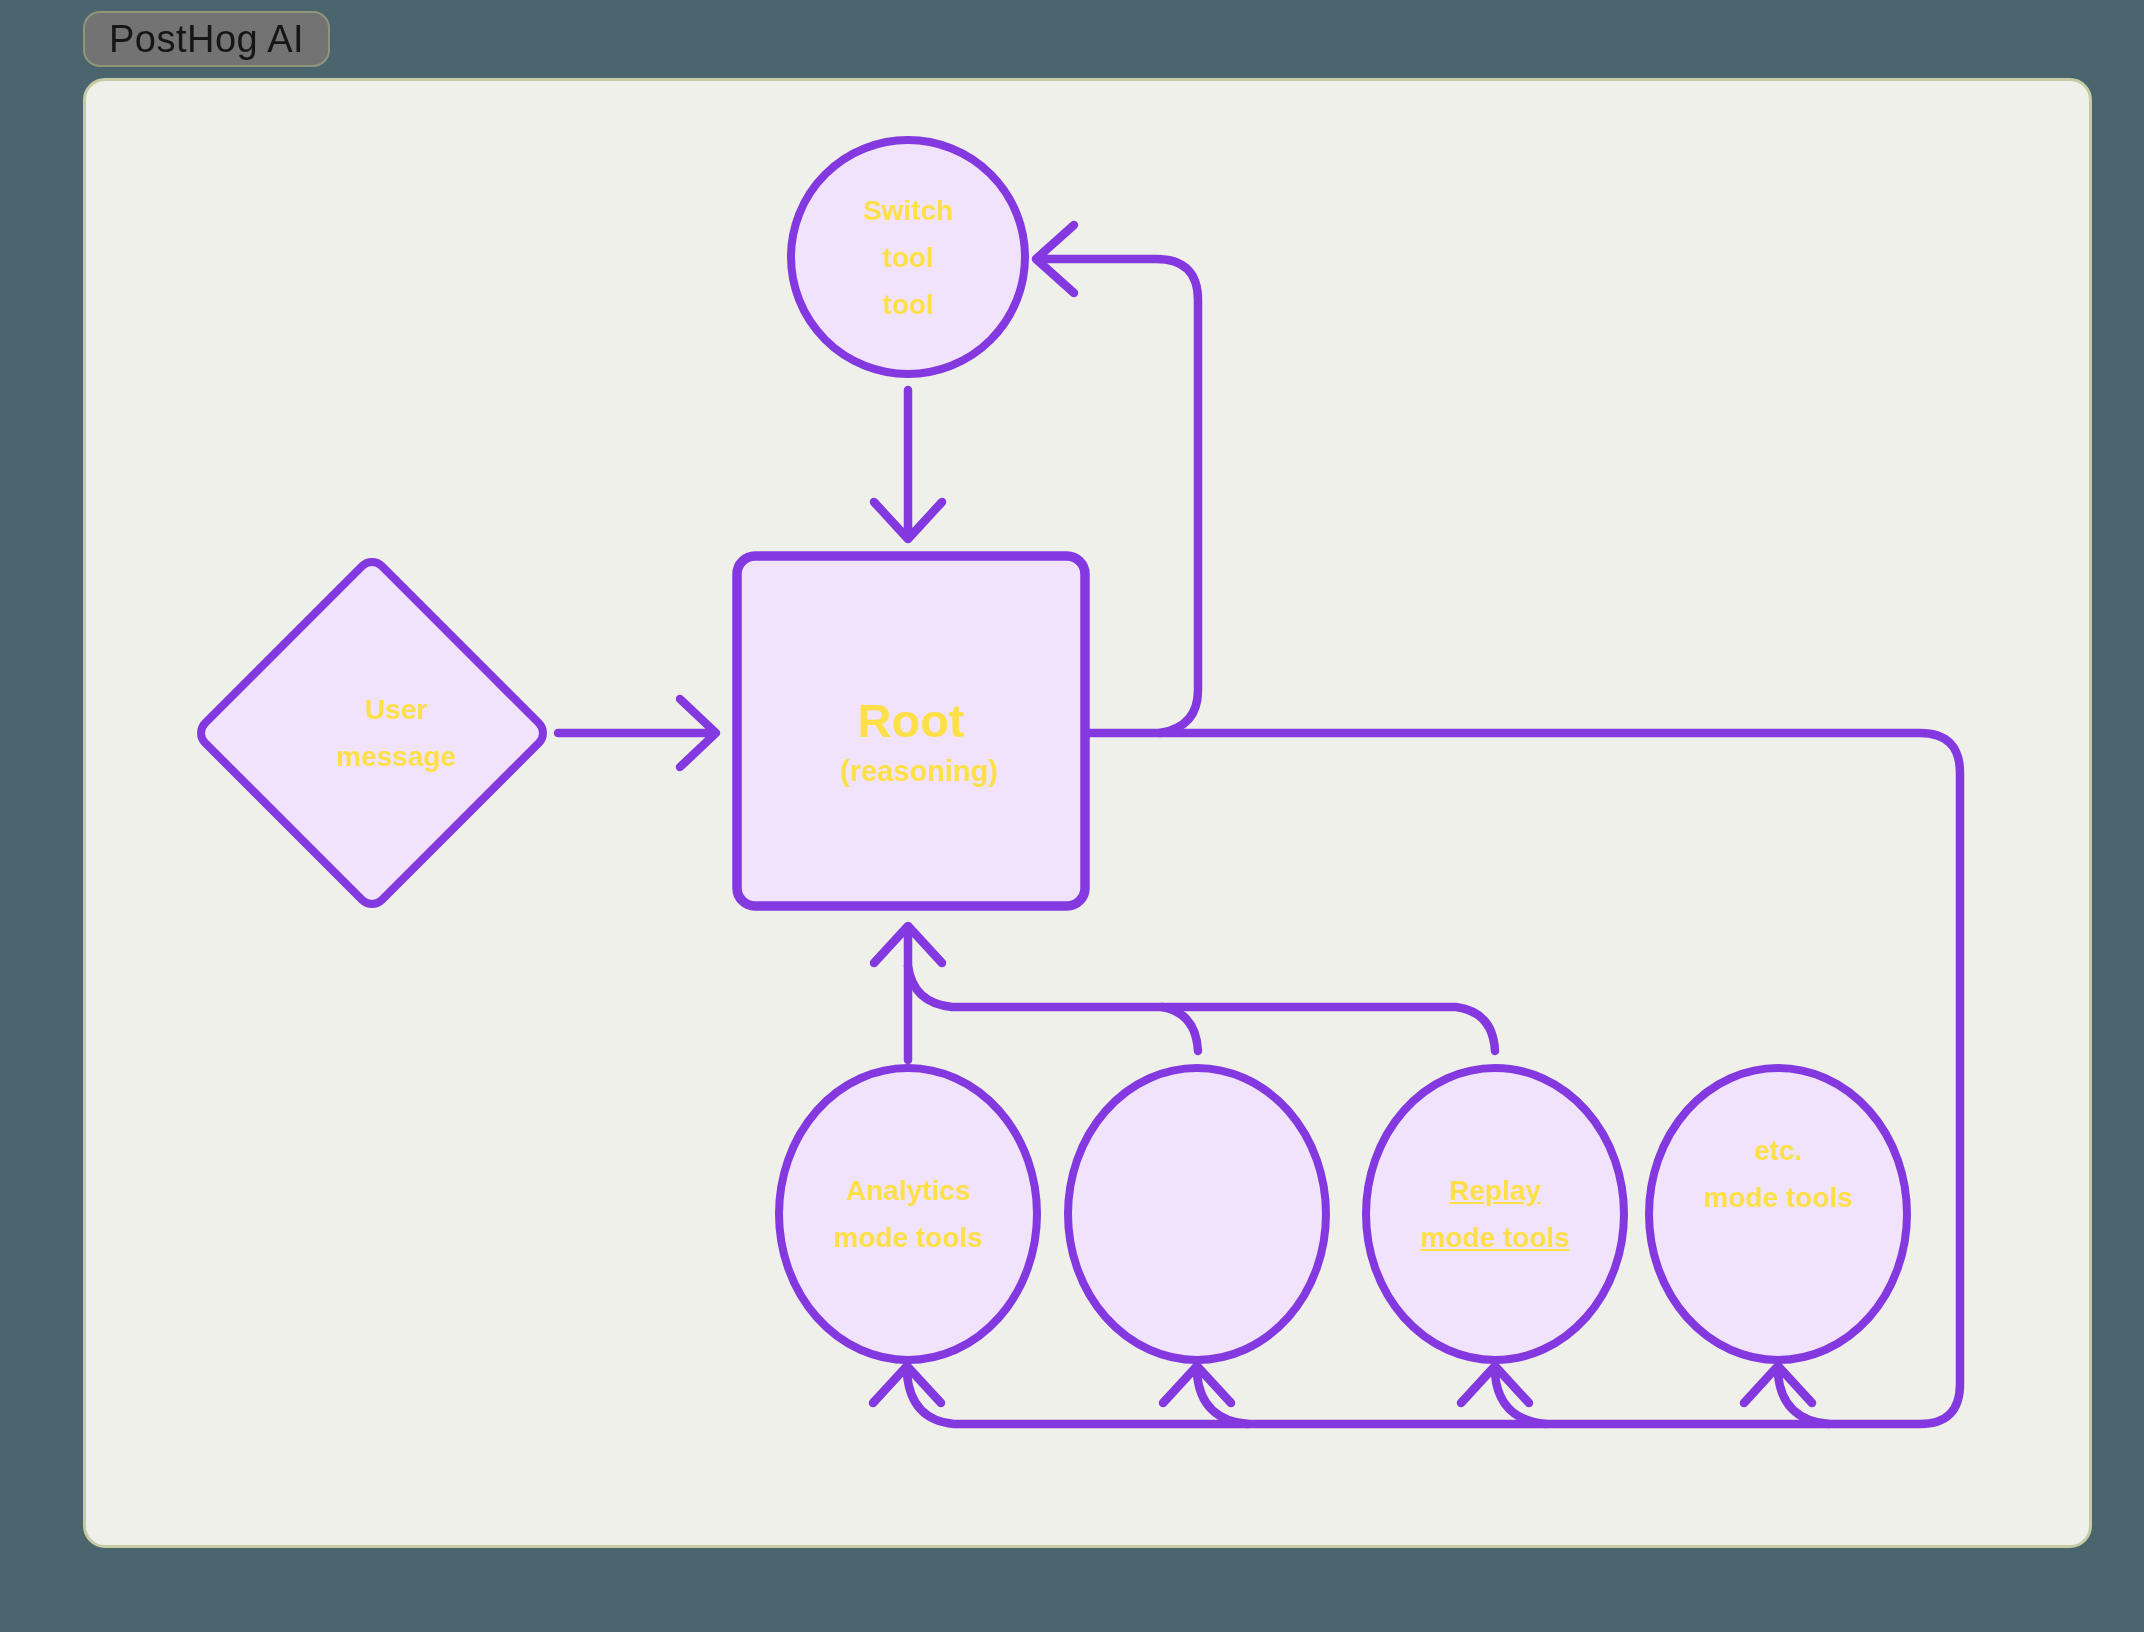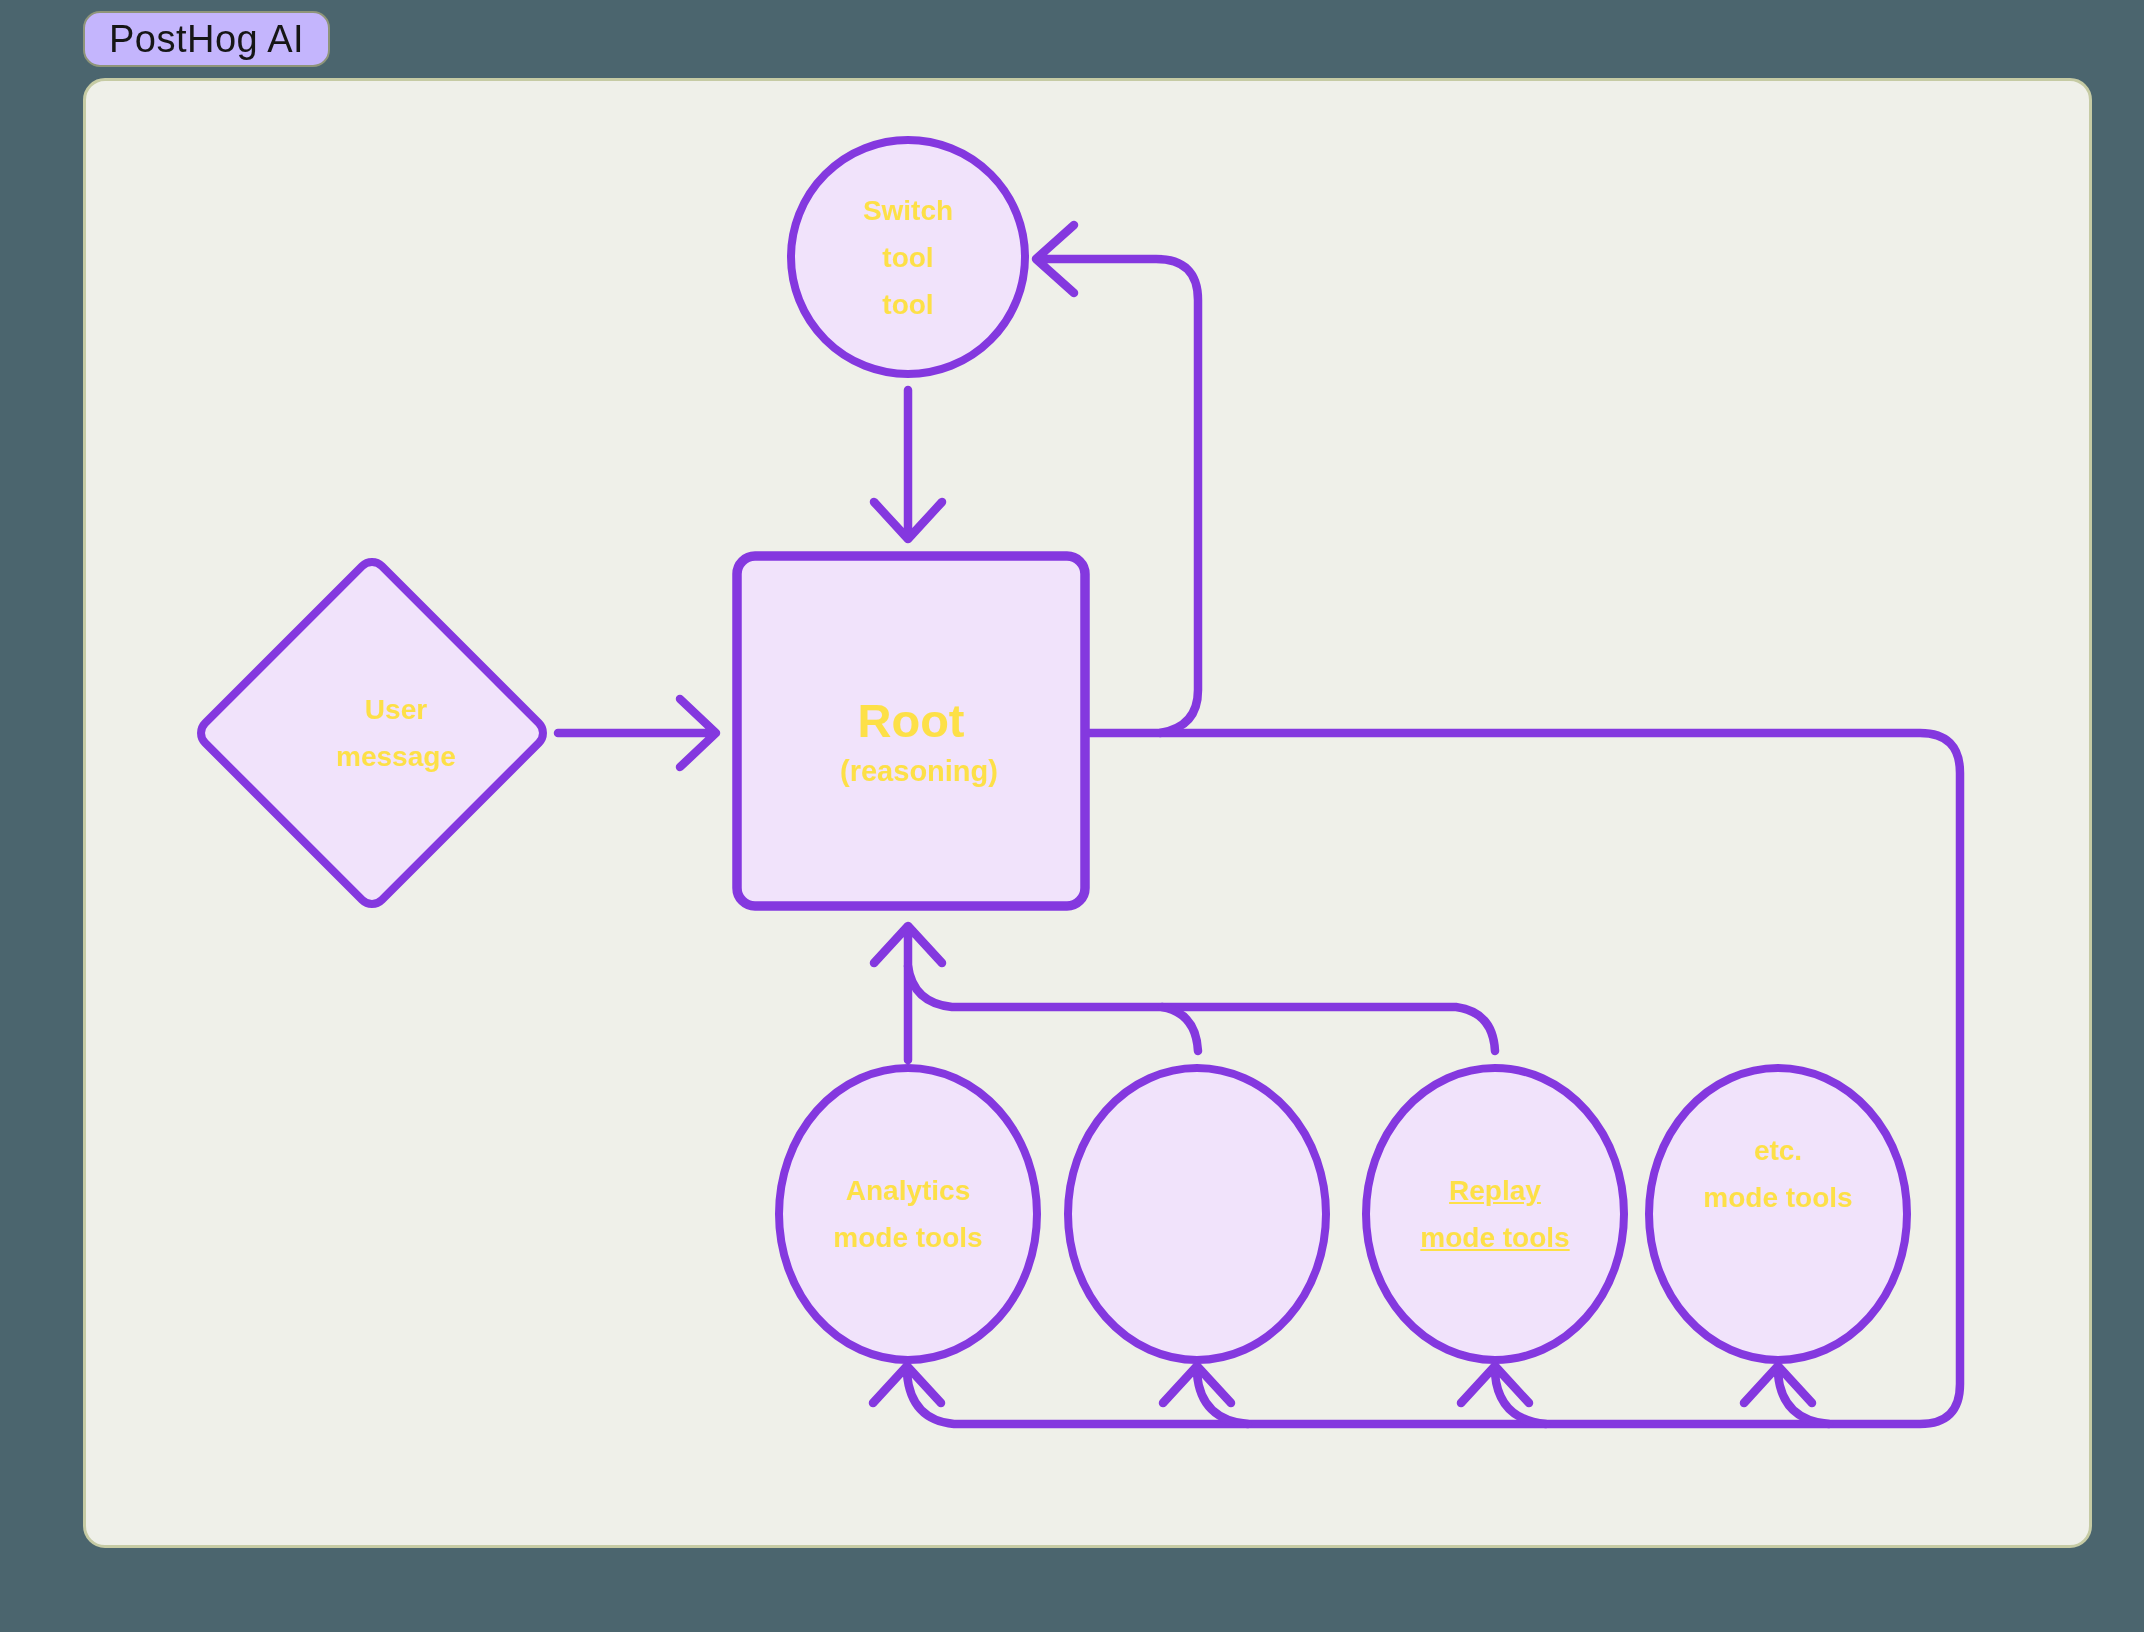--- a/index.html
+++ b/index.html
@@ -3,21 +3,21 @@
 <meta charset="utf-8">
 <style>
   html,body{margin:0;padding:0;background:#4b656e;}
   .stage{
     position:relative;width:2144px;height:1632px;overflow:hidden;
     background:#4b656e;
     font-family:"Liberation Sans", sans-serif;
   }
   .badge{
     position:absolute;left:83px;top:11px;height:56px;
-    background:#c4b5fd;border:2px solid #8f957a;border-radius:17px;
+    background:#737373;border:2px solid #8f957a;border-radius:17px;
     display:flex;align-items:center;padding:0 24px;box-sizing:border-box;
     font-size:38px;font-weight:500;color:#161616;letter-spacing:0.5px;
     z-index:3;
   }
   .panel{
     position:absolute;left:83px;top:78px;width:2009px;height:1470px;
     background:#eff0e9;border:3px solid #c6cba4;border-radius:22px;
     box-sizing:border-box;z-index:1;
   }
   svg.diagram{position:absolute;left:0;top:0;z-index:2;}

